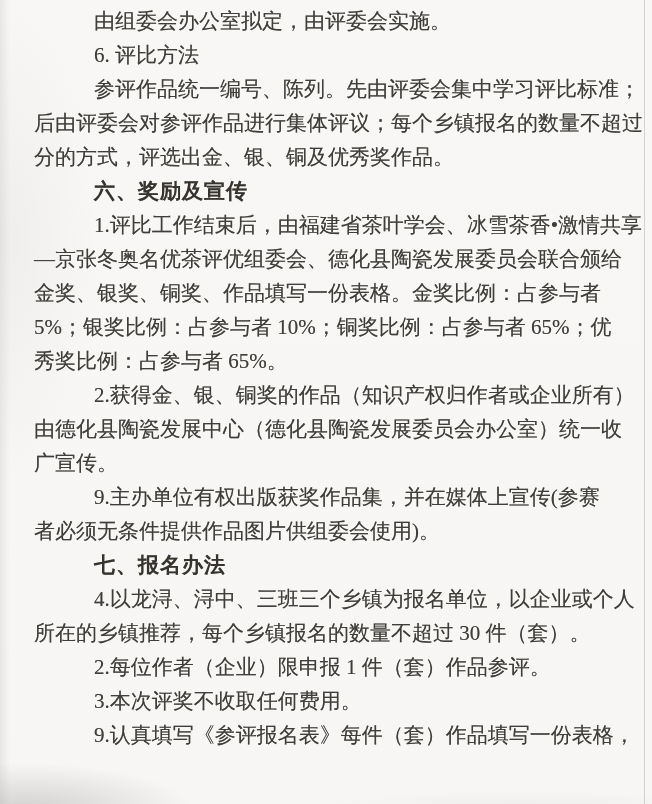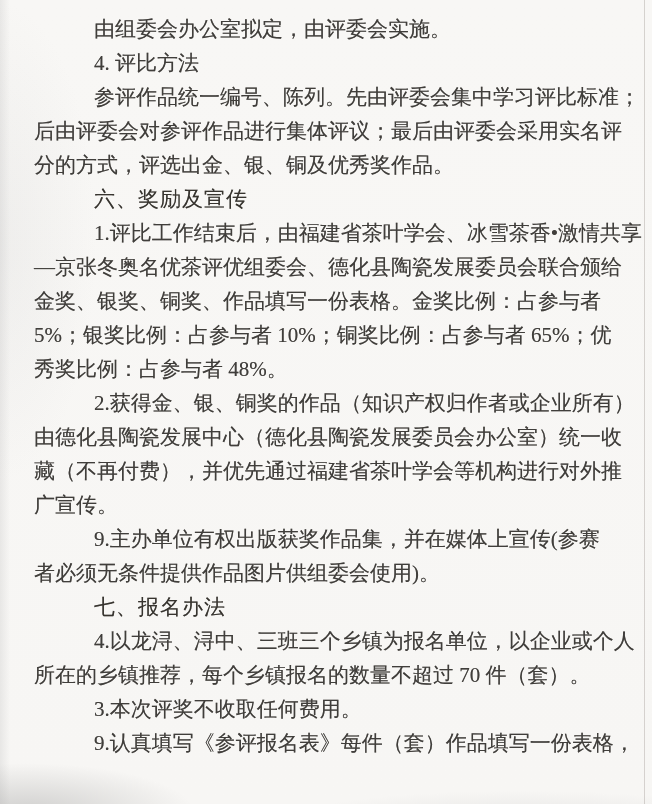--- a/index.html
+++ b/index.html
@@ -5,21 +5,21 @@
   html, body {
     margin: 0;
     padding: 0;
     background: #ffffff;
   }
   .page {
     position: relative;
     width: 652px;
     height: 804px;
     box-sizing: border-box;
-    padding: 12px 18px 0 34px;
+    padding: 4px 18px 0 34px;
     overflow: hidden;
     font-family: "Liberation Serif", "DejaVu Serif", serif;
     font-size: 21px;
     line-height: 34px;
     color: #403e3b;
     background:
       radial-gradient(ellipse 240px 70px at 4% 101%, rgba(150,150,150,0.40), rgba(150,150,150,0) 70%),
       radial-gradient(ellipse 340px 50px at 80% 103%, rgba(175,175,175,0.28), rgba(175,175,175,0) 75%),
       radial-gradient(ellipse 120px 300px at 0% 30%, rgba(205,205,205,0.22), rgba(205,205,205,0) 80%),
       linear-gradient(90deg, rgba(195,195,195,0.30) 0px, rgba(248,247,245,0) 10px),
@@ -38,78 +38,80 @@
   .line {
     white-space: nowrap;
     height: 34px;
     text-shadow: 0 0 0.6px rgba(70,68,64,0.55);
   }
   .indent {
     padding-left: 60px;
   }
   .heading .line {
     font-family: "Liberation Sans", "DejaVu Sans", sans-serif;
-    font-weight: 400;
+    font-weight: 700;
     color: #37342f;
     letter-spacing: 1px;
   }
   .block { margin: 0; }
 </style>
 </head>
 <body>
 
 <div class="page">
 
   <div class="block">
     <div class="line indent">由组委会办公室拟定，由评委会实施。</div>
   </div>
 
   <div class="block">
-    <div class="line indent">4. 评比方法</div>
+    <div class="line indent">6. 评比方法</div>
   </div>
 
   <div class="block">
     <div class="line indent">参评作品统一编号、陈列。先由评委会集中学习评比标准；</div>
-    <div class="line">后由评委会对参评作品进行集体评议；最后由评委会采用实名评</div>
+    <div class="line">后由评委会对参评作品进行集体评议；每个乡镇报名的数量不超过</div>
     <div class="line">分的方式，评选出金、银、铜及优秀奖作品。</div>
   </div>
 
   <div class="block heading">
     <div class="line indent">六、奖励及宣传</div>
   </div>
 
   <div class="block">
     <div class="line indent">1.评比工作结束后，由福建省茶叶学会、冰雪茶香•激情共享</div>
     <div class="line">—京张冬奥名优茶评优组委会、德化县陶瓷发展委员会联合颁给</div>
     <div class="line">金奖、银奖、铜奖、作品填写一份表格。金奖比例：占参与者</div>
     <div class="line">5%；银奖比例：占参与者 10%；铜奖比例：占参与者 65%；优</div>
-    <div class="line">秀奖比例：占参与者 48%。</div>
+    <div class="line">秀奖比例：占参与者 65%。</div>
   </div>
 
   <div class="block">
     <div class="line indent">2.获得金、银、铜奖的作品（知识产权归作者或企业所有）</div>
     <div class="line">由德化县陶瓷发展中心（德化县陶瓷发展委员会办公室）统一收</div>
-    <div class="line">藏（不再付费），并优先通过福建省茶叶学会等机构进行对外推</div>
     <div class="line">广宣传。</div>
   </div>
 
   <div class="block">
     <div class="line indent">9.主办单位有权出版获奖作品集，并在媒体上宣传(参赛</div>
     <div class="line">者必须无条件提供作品图片供组委会使用)。</div>
   </div>
 
   <div class="block heading">
     <div class="line indent">七、报名办法</div>
   </div>
 
   <div class="block">
     <div class="line indent">4.以龙浔、浔中、三班三个乡镇为报名单位，以企业或个人</div>
-    <div class="line">所在的乡镇推荐，每个乡镇报名的数量不超过 70 件（套）。</div>
+    <div class="line">所在的乡镇推荐，每个乡镇报名的数量不超过 30 件（套）。</div>
   </div>
 
+  <div class="block">
+    <div class="line indent">2.每位作者（企业）限申报 1 件（套）作品参评。</div>
+  </div>
 
   <div class="block">
     <div class="line indent">3.本次评奖不收取任何费用。</div>
   </div>
 
   <div class="block">
     <div class="line indent">9.认真填写《参评报名表》每件（套）作品填写一份表格，</div>
   </div>
 
 </div>

